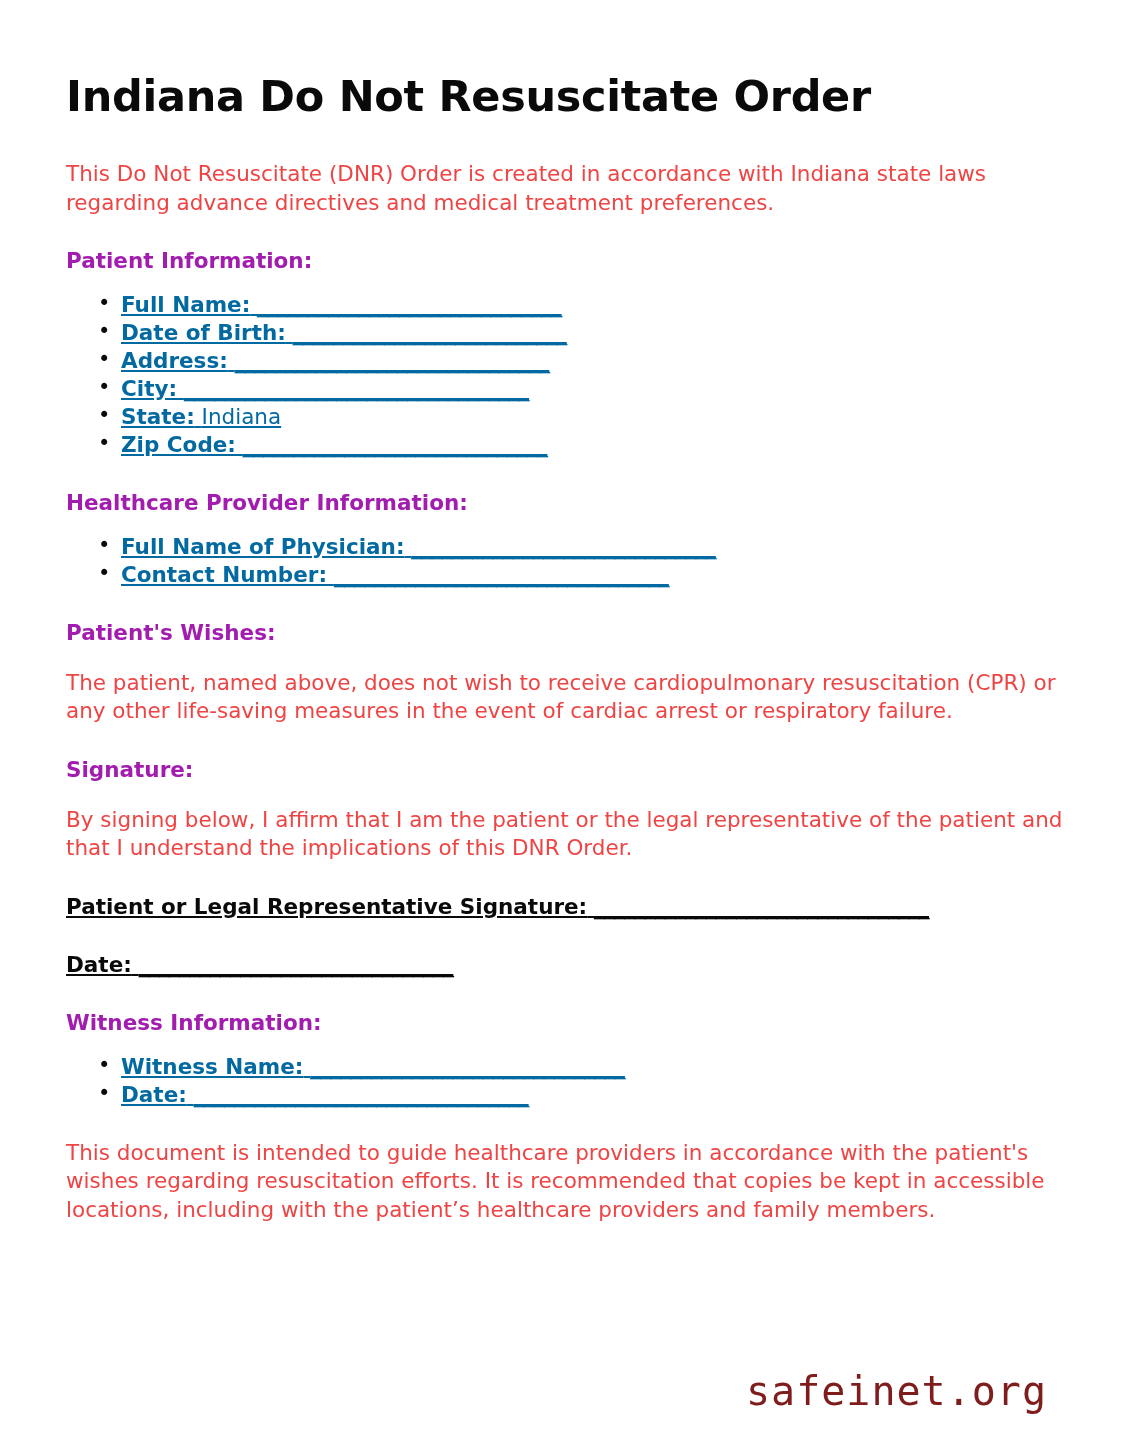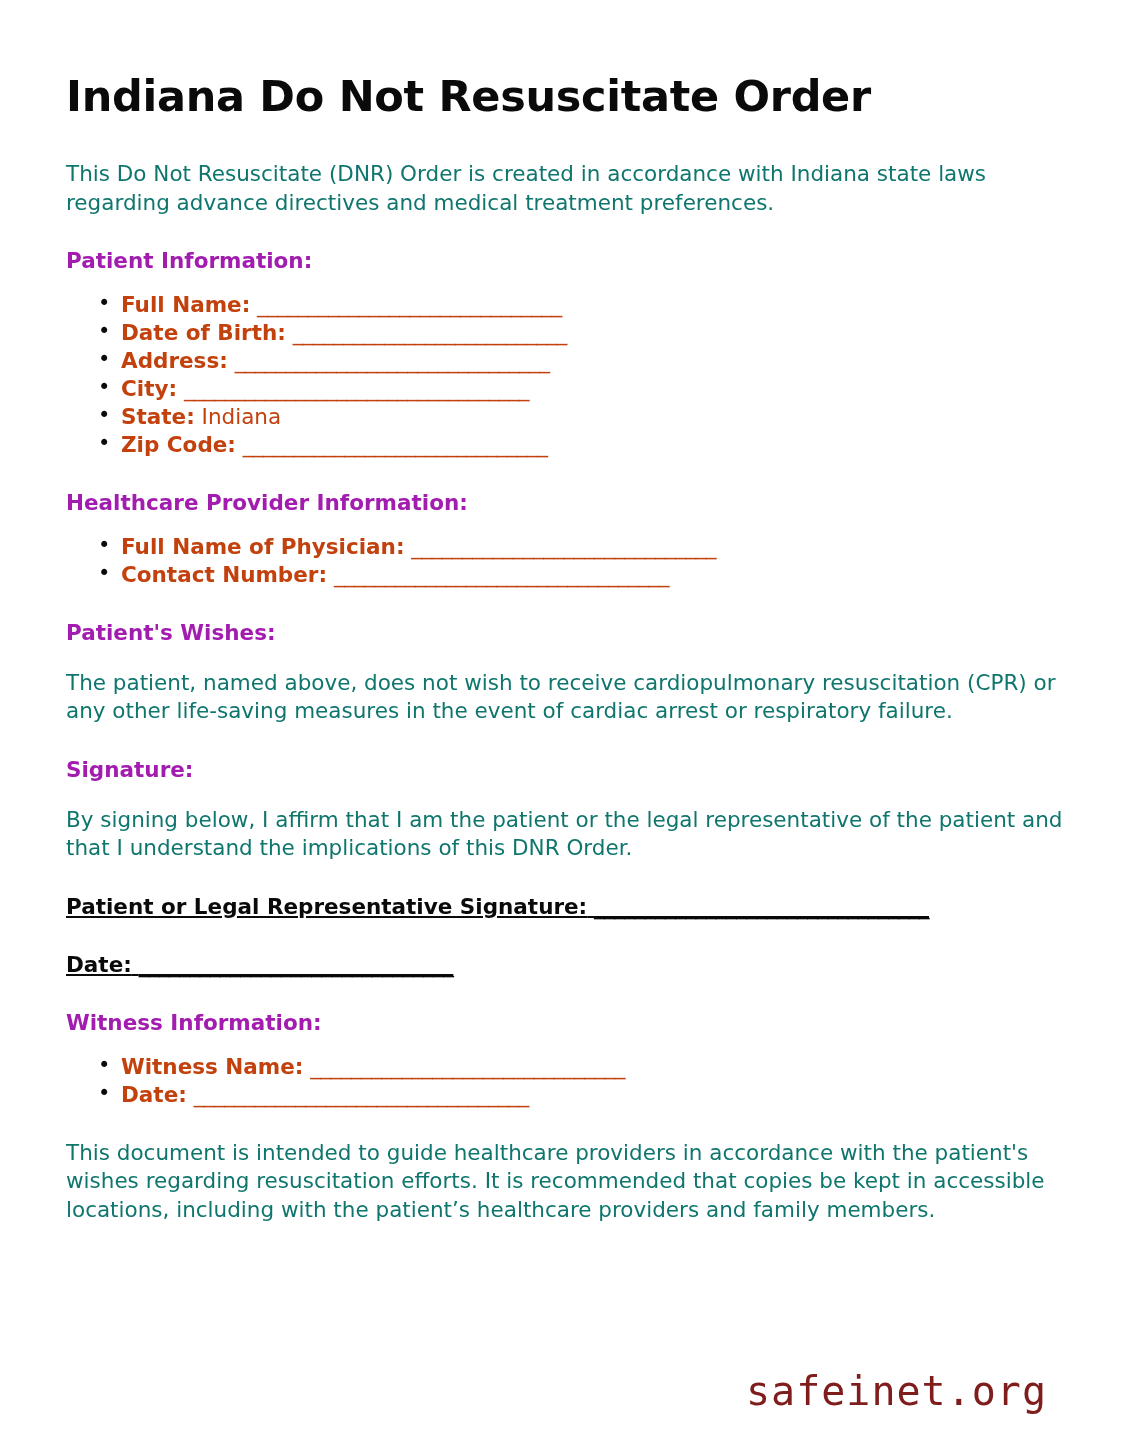--- a/index.html
+++ b/index.html
@@ -39,21 +39,21 @@
     line-height: 1.12;
     margin: 0 0 0 0;
     padding-top: 10px;
     color: #0a0a0a;
   }
 
   .para {
     font-size: 21.5px;
     line-height: 1.33;
     margin: 0;
-    color: #0f766e;
+    color: #ef4444;
     font-weight: normal;
   }
 
   .section-head {
     font-size: 21.5px;
     font-weight: bold;
     line-height: 1.3;
     margin: 0;
     color: #a21caf;
   }
@@ -66,22 +66,23 @@
   ul.bullets {
     list-style: none;
     margin: 0;
     padding: 0;
   }
   ul.bullets li {
     position: relative;
     font-size: 21.5px;
     line-height: 1.30;
     padding-left: 55px;
-    color: #c2410c;
+    color: #0369a1;
     white-space: nowrap;
+    text-decoration: underline;
   }
   ul.bullets li::before {
     content: "\2022";
     position: absolute;
     left: 32px;
     top: -1px;
     font-size: 21px;
     line-height: 1.30;
     color: #0a0a0a;
   }

